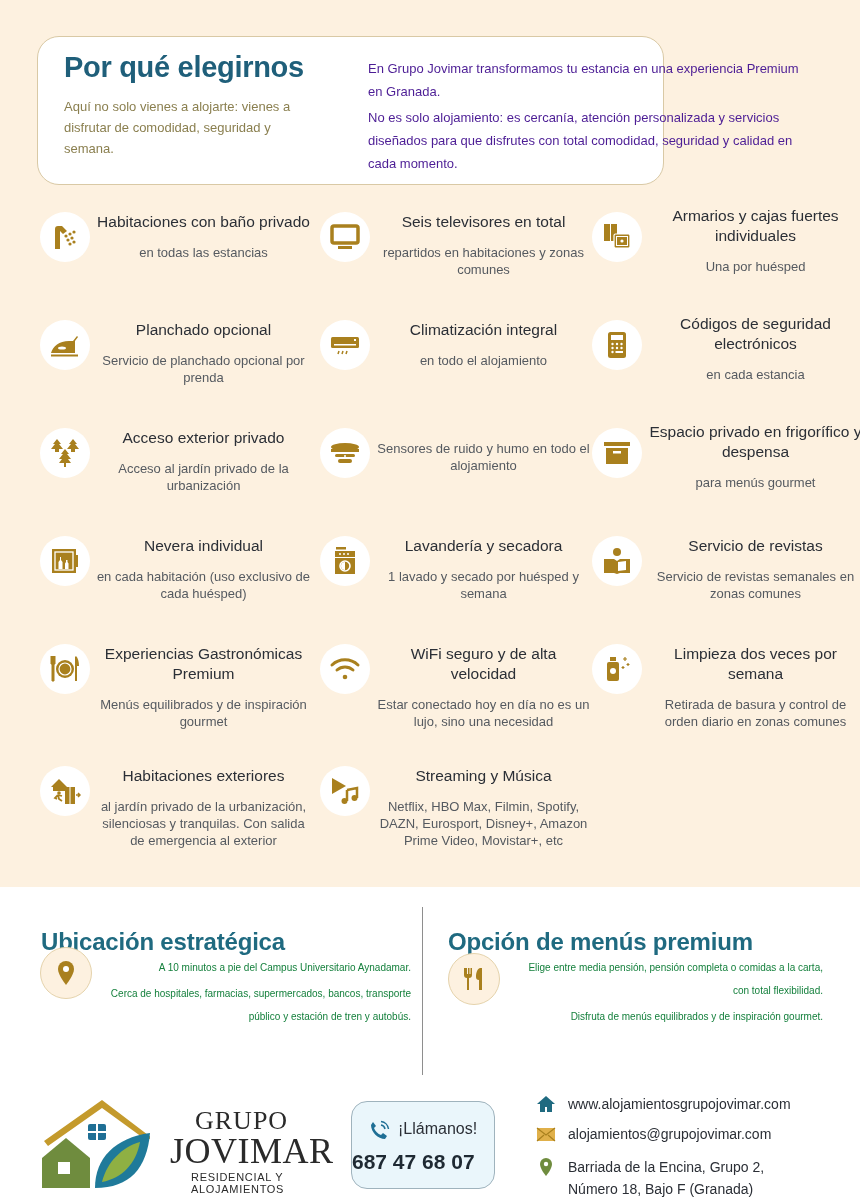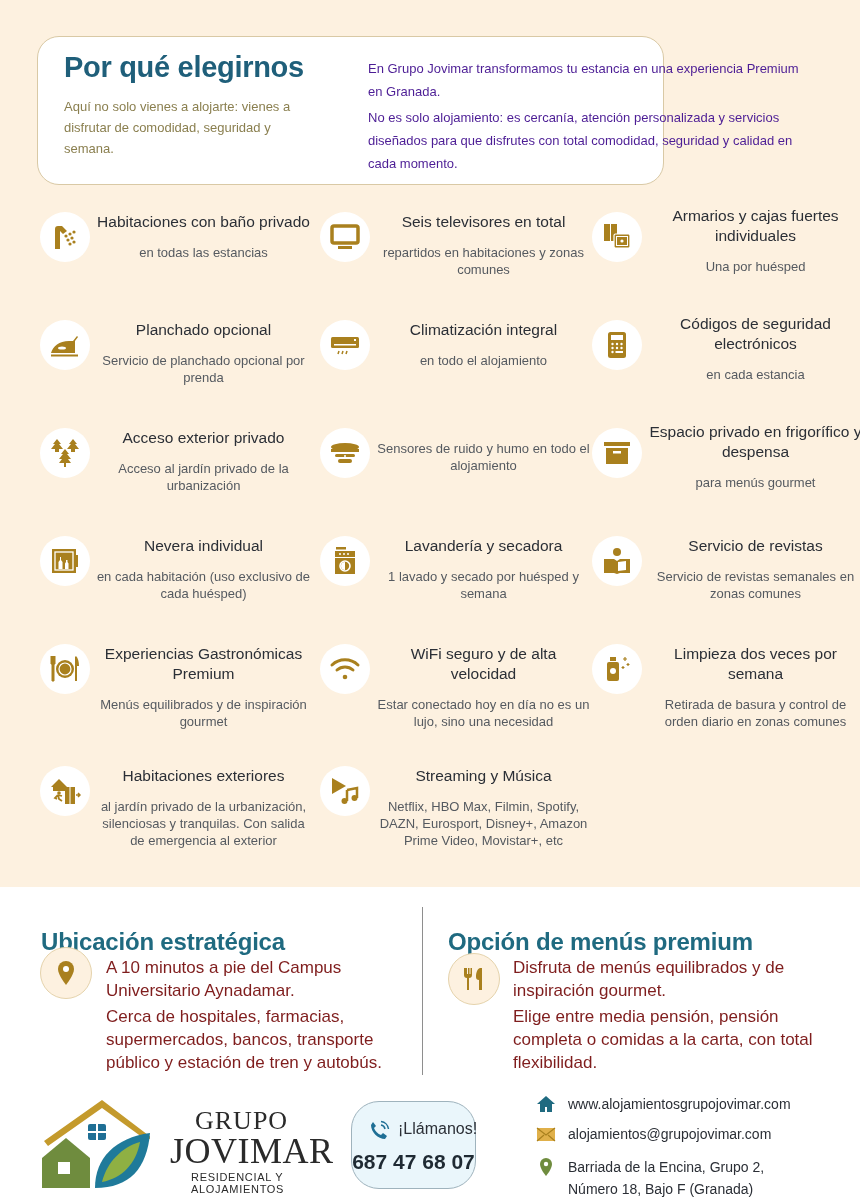--- a/index.html
+++ b/index.html
@@ -54,50 +54,50 @@
   .sec-title {
     position: absolute; font-size: 24px; font-weight: bold; color: #1f6a80; letter-spacing: -0.2px; margin-top: 18px;
   }
   .sec-icon {
     position: absolute; width: 52px; height: 52px; border-radius: 50%;
     background: #fdf1e0; border: 1.5px solid #e5d3ac;
     display: flex; align-items: center; justify-content: center;
   }
   .sec-icon svg { width: 28px; height: 28px; }
   .sec-text {
-    position: absolute; font-size: 17px; line-height: 23px; color: #7f1d1d;
+    position: absolute; font-size: 10px; line-height: 23px; color: #15803d; text-align: right;
   }
   .sec-text p { margin-bottom: 3px; }
   .divider {
     position: absolute; left: 422px; top: 907px; width: 1px; height: 168px; background: #8e8e8e;
   }
 
   
   .logo { position: absolute; left: 40px; top: 1096px; width: 290px; height: 95px; }
   .brand-name1 {
     position: absolute; left: 155px; top: 10px; font-family: "Liberation Serif", "DejaVu Serif", serif;
     font-size: 26px; color: #2a2a2a; letter-spacing: 1px;
   }
   .brand-name2 {
     position: absolute; left: 130px; top: 34px; font-family: "Liberation Serif", "DejaVu Serif", serif;
     font-size: 36px; color: #2a2a2a; letter-spacing: 0.5px;
   }
   .brand-tag {
     position: absolute; left: 120px; top: 75px; font-size: 11px; color: #2a2a2a; letter-spacing: 0.7px; margin-left: 31px;
   }
   .call-box {
-    position: absolute; left: 351px; top: 1101px; width: 125px; height: 88px;
-    background: #eaf6fb; border: 1.5px solid #9fb3bd; border-radius: 28px;
+    position: absolute; left: 351px; top: 1101px; width: 144px; height: 88px;
+    background: #eaf6fb; border: 1.5px solid #9fb3bd; border-radius: 16px;
   }
   .call-label {
     position: absolute; left: 46px; top: 18px; font-size: 16px; color: #2b2f36;
   }
   .call-icon { position: absolute; left: 16px; top: 18px; width: 22px; height: 22px; }
   .call-number {
-    position: absolute; left: 0; width: 100%; text-align: center; top: 48px;
+    position: absolute; left: 0; width: 100%; text-align: left; top: 48px;
     font-size: 21px; font-weight: bold; color: #1f2a33;
   }
   .contact {
     position: absolute; left: 536px; font-size: 14px; color: #2b2f36; line-height: 22px;
   }
   .contact .cicon { position: absolute; left: 0; top: 1px; width: 20px; height: 20px; }
   .contact .ctext { position: absolute; left: 32px; top: 0; white-space: nowrap; }
 </style>
 </head>
 <body>
@@ -388,22 +388,22 @@
 <div class="divider"></div>
 
 <h2 class="sec-title" style="left:448px; top:910px;">Opción de menús premium</h2>
 <div class="sec-icon" style="left:448px; top:953px;">
   <svg viewBox="0 0 28 28">
       <path d="M4 3v7c0 2 1 3 3 3v12h2V13c2 0 3-1 3-3V3h-1.5v6h-1V3h-1.5v6h-1V3z" fill="#a9801e"></path>
       <path d="M20 3c-3 1-4 5-4 9 0 2 1 3 3 3v10h3V3z" fill="#a9801e"></path>
     </svg>
 </div>
 <div class="sec-text" style="left:513px; top:956px; width:310px;">
+  <p>Elige entre media pensión, pensión completa o comidas a la carta, con total flexibilidad.</p>
   <p>Disfruta de menús equilibrados y de inspiración gourmet.</p>
-  <p>Elige entre media pensión, pensión completa o comidas a la carta, con total flexibilidad.</p>
 </div>
 
 <div class="logo">
   <svg style="position:absolute; left:0; top:0; width:110px; height:95px;" viewBox="0 0 110 95">
     <path d="M4 45L62 4l50 38-6 2L62 12 8 50z" fill="#c49a2c"></path>
     <rect x="48" y="28" width="18" height="16" rx="2" fill="#1f6f95"></rect>
     <path d="M57 28v16M48 36h18" stroke="#fff" stroke-width="2"></path>
     <path d="M2 92V62l24-20 24 20v30z" fill="#6f8c3e"></path>
     <rect x="18" y="66" width="12" height="12" fill="#fff"></rect>
     <path d="M55 92c0-30 20-50 55-55-3 35-20 55-55 55z" fill="#1f7a9a"></path>

